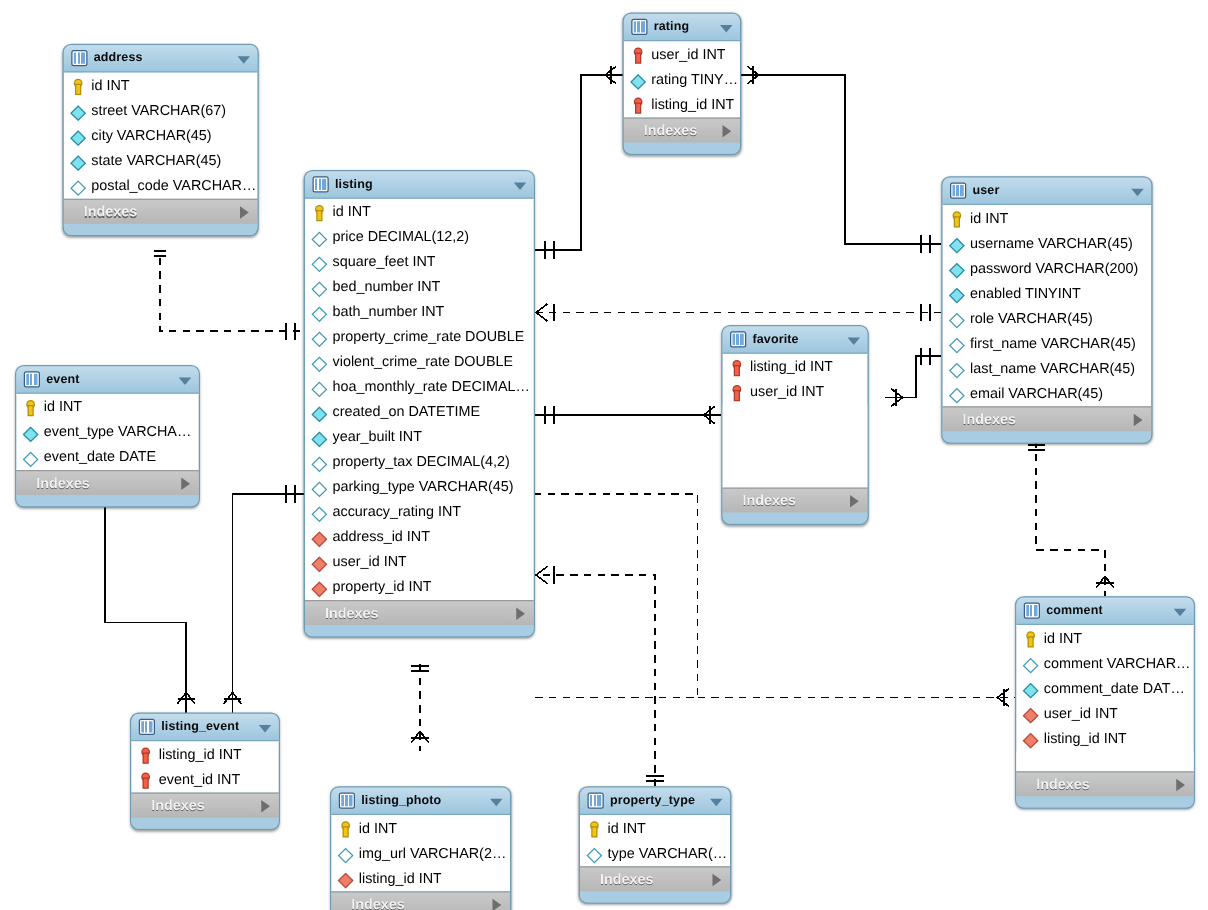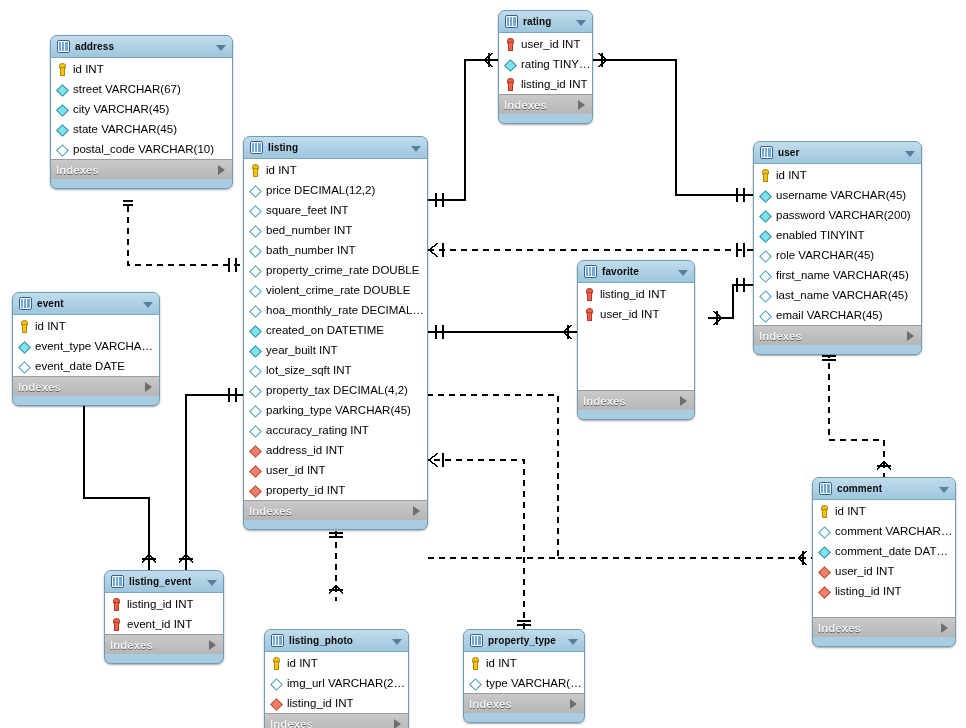--- a/index.html
+++ b/index.html
@@ -145,21 +145,21 @@
     width: 7px; height: 7px;
     transform: rotate(45deg);
     border: 1px solid #b4503c;
     background: #ef7f6a;
   }
   .spacer { background: #ffffff; }
   .tbl-ftr {
     height: 19px;
     display: flex;
     align-items: center;
-    padding-left: 5px;
+    padding-left: 16px;
     background: linear-gradient(#c9c9c9, #b6b6b6);
     border-top: 1px solid #9b9b9b;
     position: relative;
   }
   .ftr-txt {
     font-size: 11.5px;
     font-weight: bold;
     color: #f2f2f2;
     text-shadow: 0 1px 0 rgba(90,90,90,.9);
   }
@@ -265,21 +265,21 @@
         <path d="M829 352 L829 440 L884 440 L884 477" stroke-dasharray="6,5"></path>
         <path d="M822 356 L836 356 M822 360 L836 360" stroke-width="1.6"></path>
         <path d="M877 470 L884 461 L891 470"></path>
         <path d="M877 466 L891 466" stroke-width="1.6"></path>
       </g>
 
     </g>
   </svg>
 
   <div id="tables-layer">
-      <div class="tbl" style="left: 50px; top: 35px; width: 183px;">
+      <div class="tbl" style="left: 50px; top: 35px; width: 157px;">
         <div class="tbl-hdr">
           <span class="tbl-ico"></span>
           <span class="tbl-name">address</span>
           <span class="caret"></span>
         </div>
         <div class="tbl-body">
           <div class="col">
             <span class="mk mk-pk"></span>
             <span class="col-txt">id INT</span>
           </div>
@@ -374,24 +374,20 @@
           <div class="col">
             <span class="mk mk-diafill"></span>
             <span class="col-txt">created_on DATETIME</span>
           </div>
           <div class="col">
             <span class="mk mk-diafill"></span>
             <span class="col-txt">year_built INT</span>
           </div>
           <div class="col">
             <span class="mk mk-dia"></span>
-            <span class="col-txt">lot_size_sqft INT</span>
-          </div>
-          <div class="col">
-            <span class="mk mk-dia"></span>
             <span class="col-txt">property_tax DECIMAL(4,2)</span>
           </div>
           <div class="col">
             <span class="mk mk-dia"></span>
             <span class="col-txt">parking_type VARCHAR(45)</span>
           </div>
           <div class="col">
             <span class="mk mk-dia"></span>
             <span class="col-txt">accuracy_rating INT</span>
           </div>

